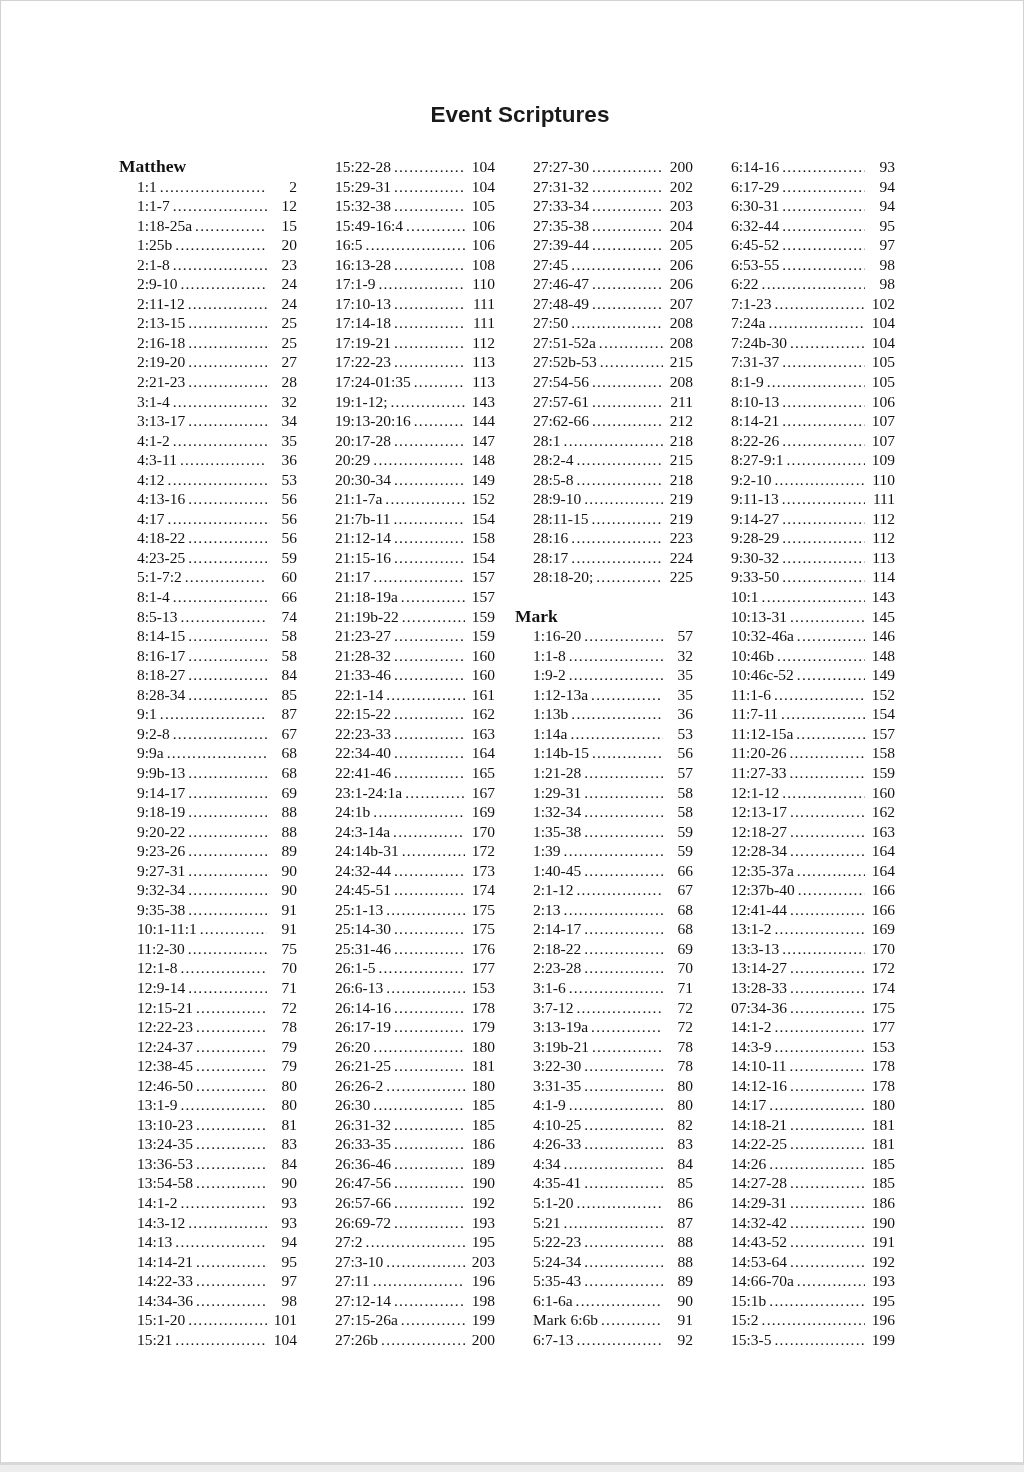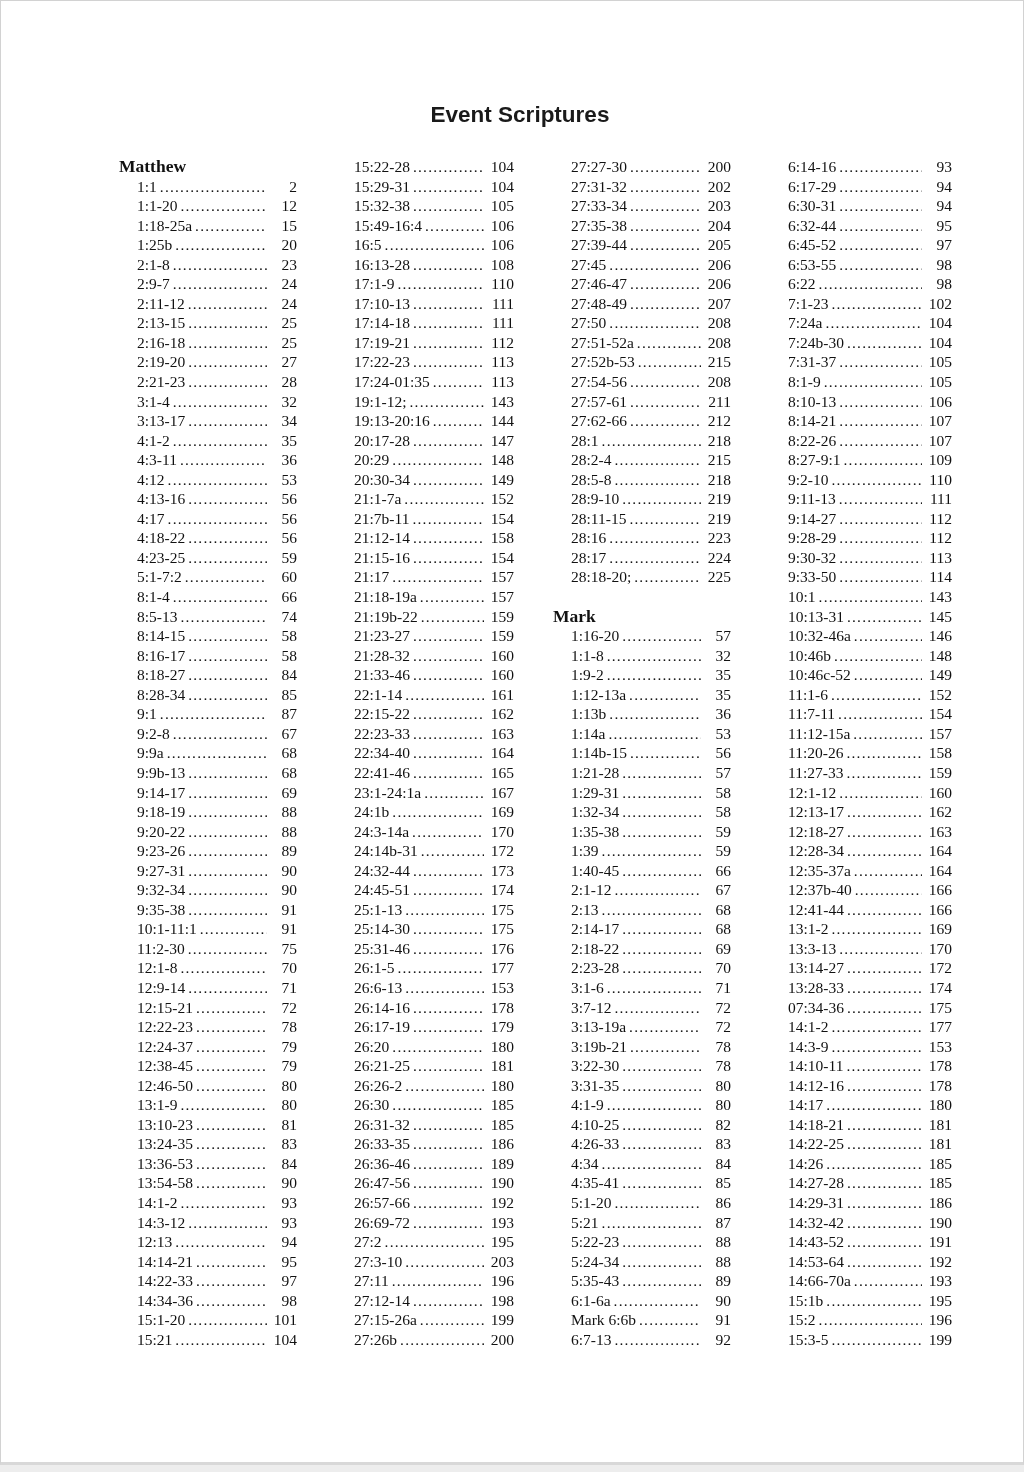--- a/index.html
+++ b/index.html
@@ -22,21 +22,21 @@
     margin:0;
     text-align:center;
     font-family:"Liberation Sans",sans-serif;
     font-weight:bold;
     font-size:22.5px;
     line-height:26px;
     color:#1a1a1a;
   }
   .cols{
     display:flex;
-    gap:39px;
+    gap:20px;
     margin-top:29px;
   }
   .col{flex:0 0 178px;width:178px;}
   .col:last-child{flex-basis:182px;width:182px;}
   .line{
     height:19.55px;
     line-height:19.55px;
     font-size:15.5px;
     color:#111;
   }
@@ -76,41 +76,41 @@
   <h1 class="title">Event Scriptures</h1>
   <div class="cols">
       <div class="col">
         <div class="line heading">Matthew</div>
         <div class="line entry">
           <span class="ref">1:1</span>
           <span class="leader"></span>
           <span class="pagenum">2</span>
         </div>
         <div class="line entry">
-          <span class="ref">1:1-20</span>
+          <span class="ref">1:1-7</span>
           <span class="leader"></span>
           <span class="pagenum">12</span>
         </div>
         <div class="line entry">
           <span class="ref">1:18-25a</span>
           <span class="leader"></span>
           <span class="pagenum">15</span>
         </div>
         <div class="line entry">
           <span class="ref">1:25b</span>
           <span class="leader"></span>
           <span class="pagenum">20</span>
         </div>
         <div class="line entry">
           <span class="ref">2:1-8</span>
           <span class="leader"></span>
           <span class="pagenum">23</span>
         </div>
         <div class="line entry">
-          <span class="ref">2:9-7</span>
+          <span class="ref">2:9-10</span>
           <span class="leader"></span>
           <span class="pagenum">24</span>
         </div>
         <div class="line entry">
           <span class="ref">2:11-12</span>
           <span class="leader"></span>
           <span class="pagenum">24</span>
         </div>
         <div class="line entry">
           <span class="ref">2:13-15</span>
@@ -341,21 +341,21 @@
           <span class="ref">14:1-2</span>
           <span class="leader"></span>
           <span class="pagenum">93</span>
         </div>
         <div class="line entry">
           <span class="ref">14:3-12</span>
           <span class="leader"></span>
           <span class="pagenum">93</span>
         </div>
         <div class="line entry">
-          <span class="ref">12:13</span>
+          <span class="ref">14:13</span>
           <span class="leader"></span>
           <span class="pagenum">94</span>
         </div>
         <div class="line entry">
           <span class="ref">14:14-21</span>
           <span class="leader"></span>
           <span class="pagenum">95</span>
         </div>
         <div class="line entry">
           <span class="ref">14:22-33</span>

